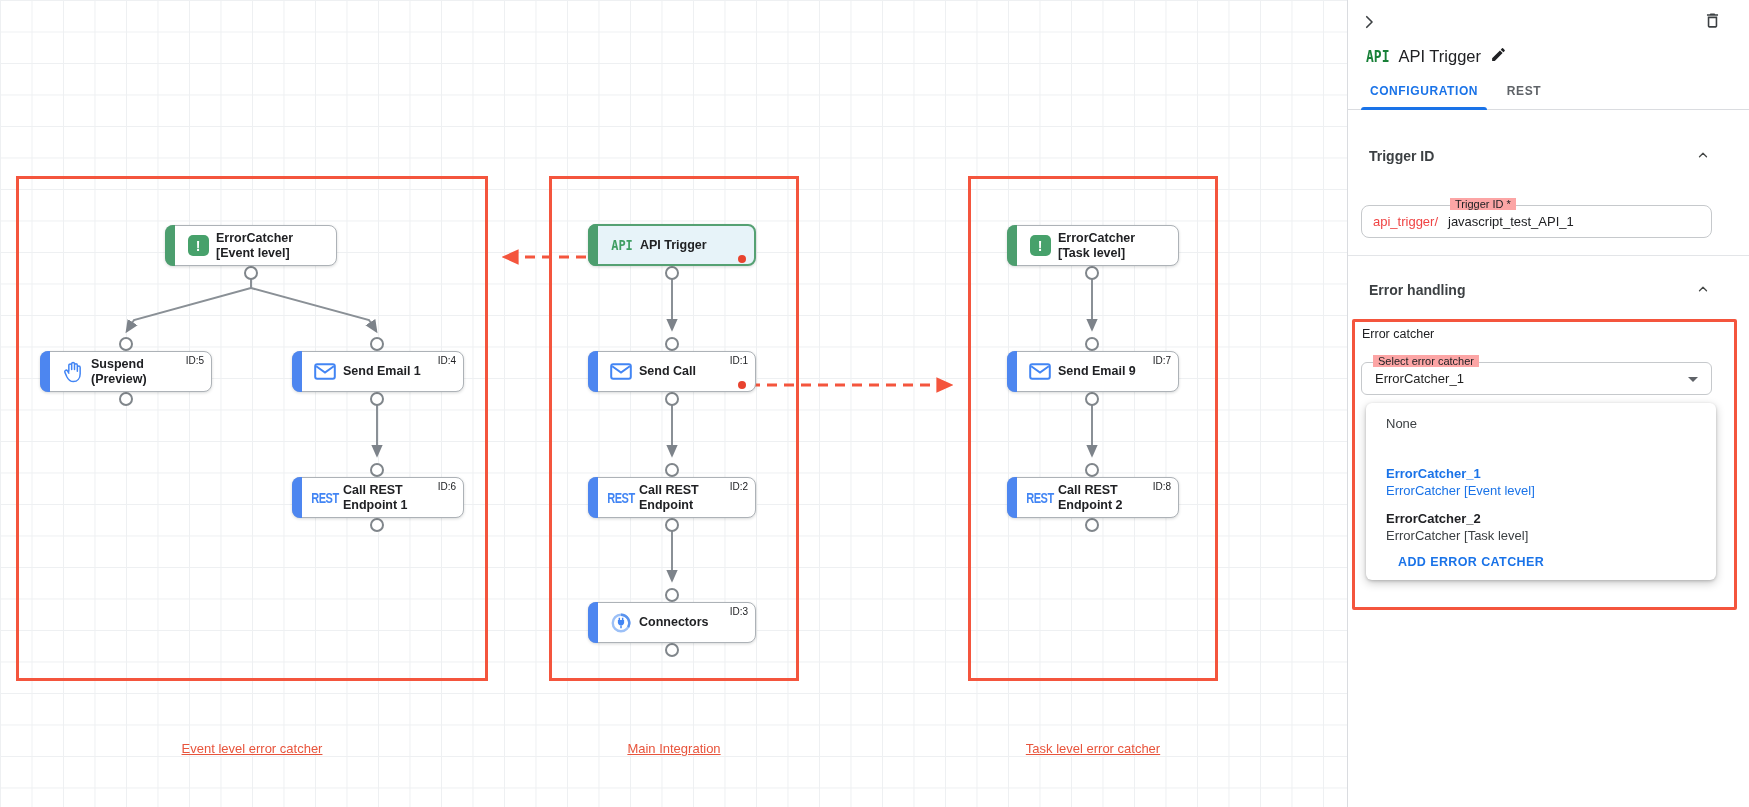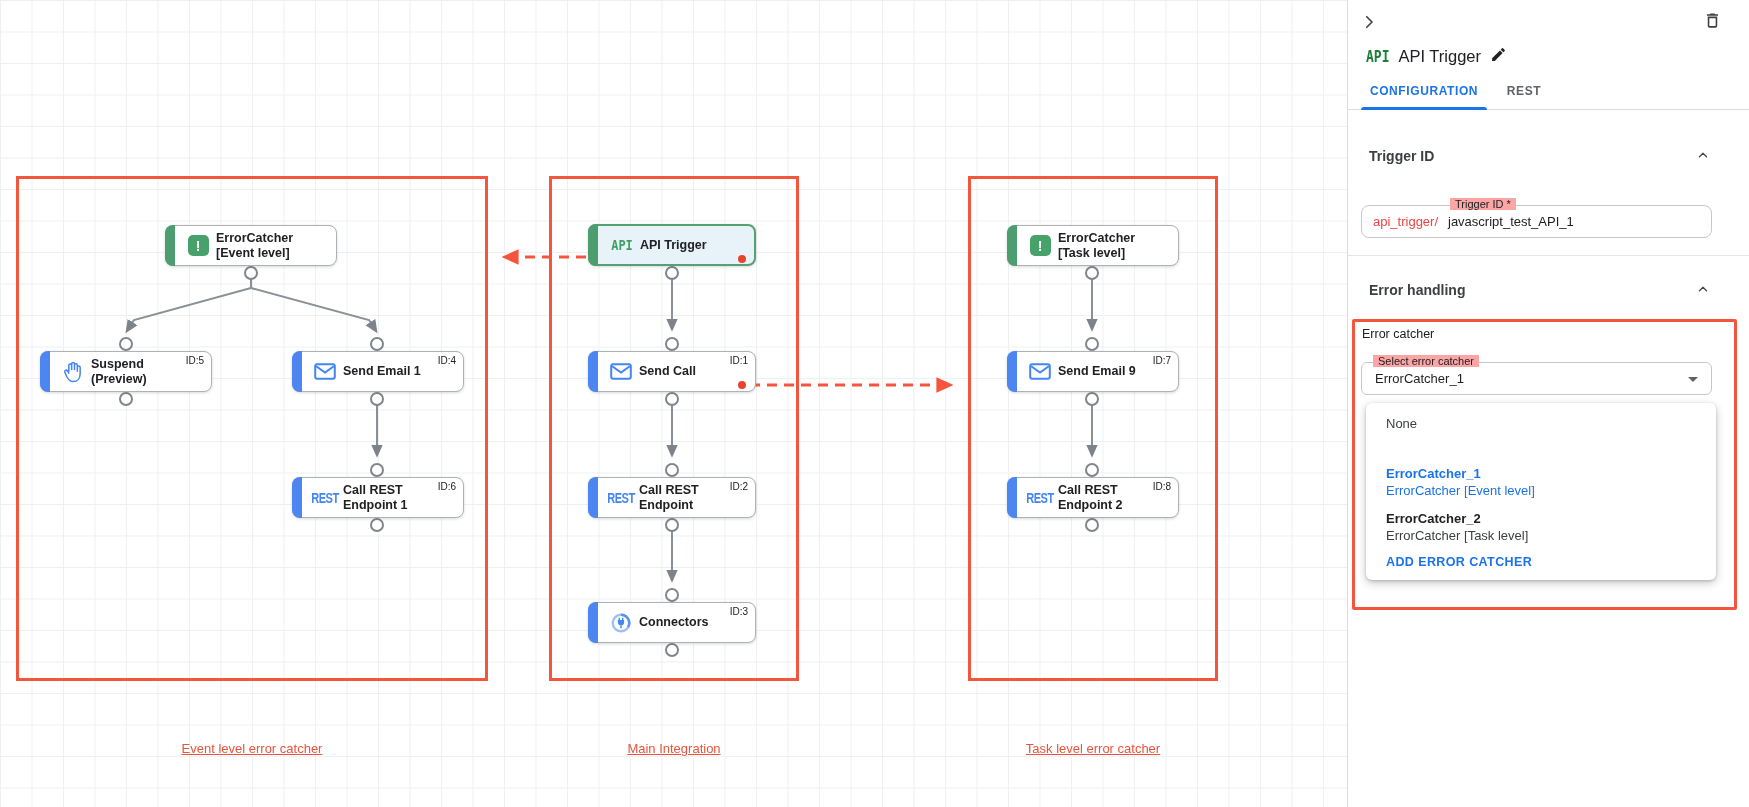--- a/index.html
+++ b/index.html
@@ -74,21 +74,21 @@
           box-shadow:0 1px 3px rgba(0,0,0,.18), 0 3px 10px rgba(0,0,0,.22); padding:13px 0 14px; }
   .menu-item { display:block; width:100%; text-align:left; background:none; border:none; cursor:pointer;
                padding:0 20px; font-family:"Liberation Sans", sans-serif; }
   .mi-none { font-size:13px; color:#3c4043; margin-bottom:34px; }
   .mi-name { font-size:13px; font-weight:600; line-height:17px; }
   .mi-desc { font-size:13px; font-weight:400; line-height:17px; }
   .mi-blue { color:#1a73e8; }
   .mi-dark-name { color:#202124; }
   .mi-dark-desc { color:#3c4043; }
   .mi-block { margin-bottom:11px; }
-  .mi-add { margin-top:7px; padding-left:20px; font-size:12.5px; font-weight:700;
+  .mi-add { margin-top:7px; padding-left:32px; font-size:12.5px; font-weight:700;
             letter-spacing:.4px; color:#1a73e8; }
 </style>
 </head>
 <body>
 
 <div class="stage">
 
   <div class="canvas">
 
     <div class="group-box" style="left:16px;top:176px;width:472px;height:505px"></div>

